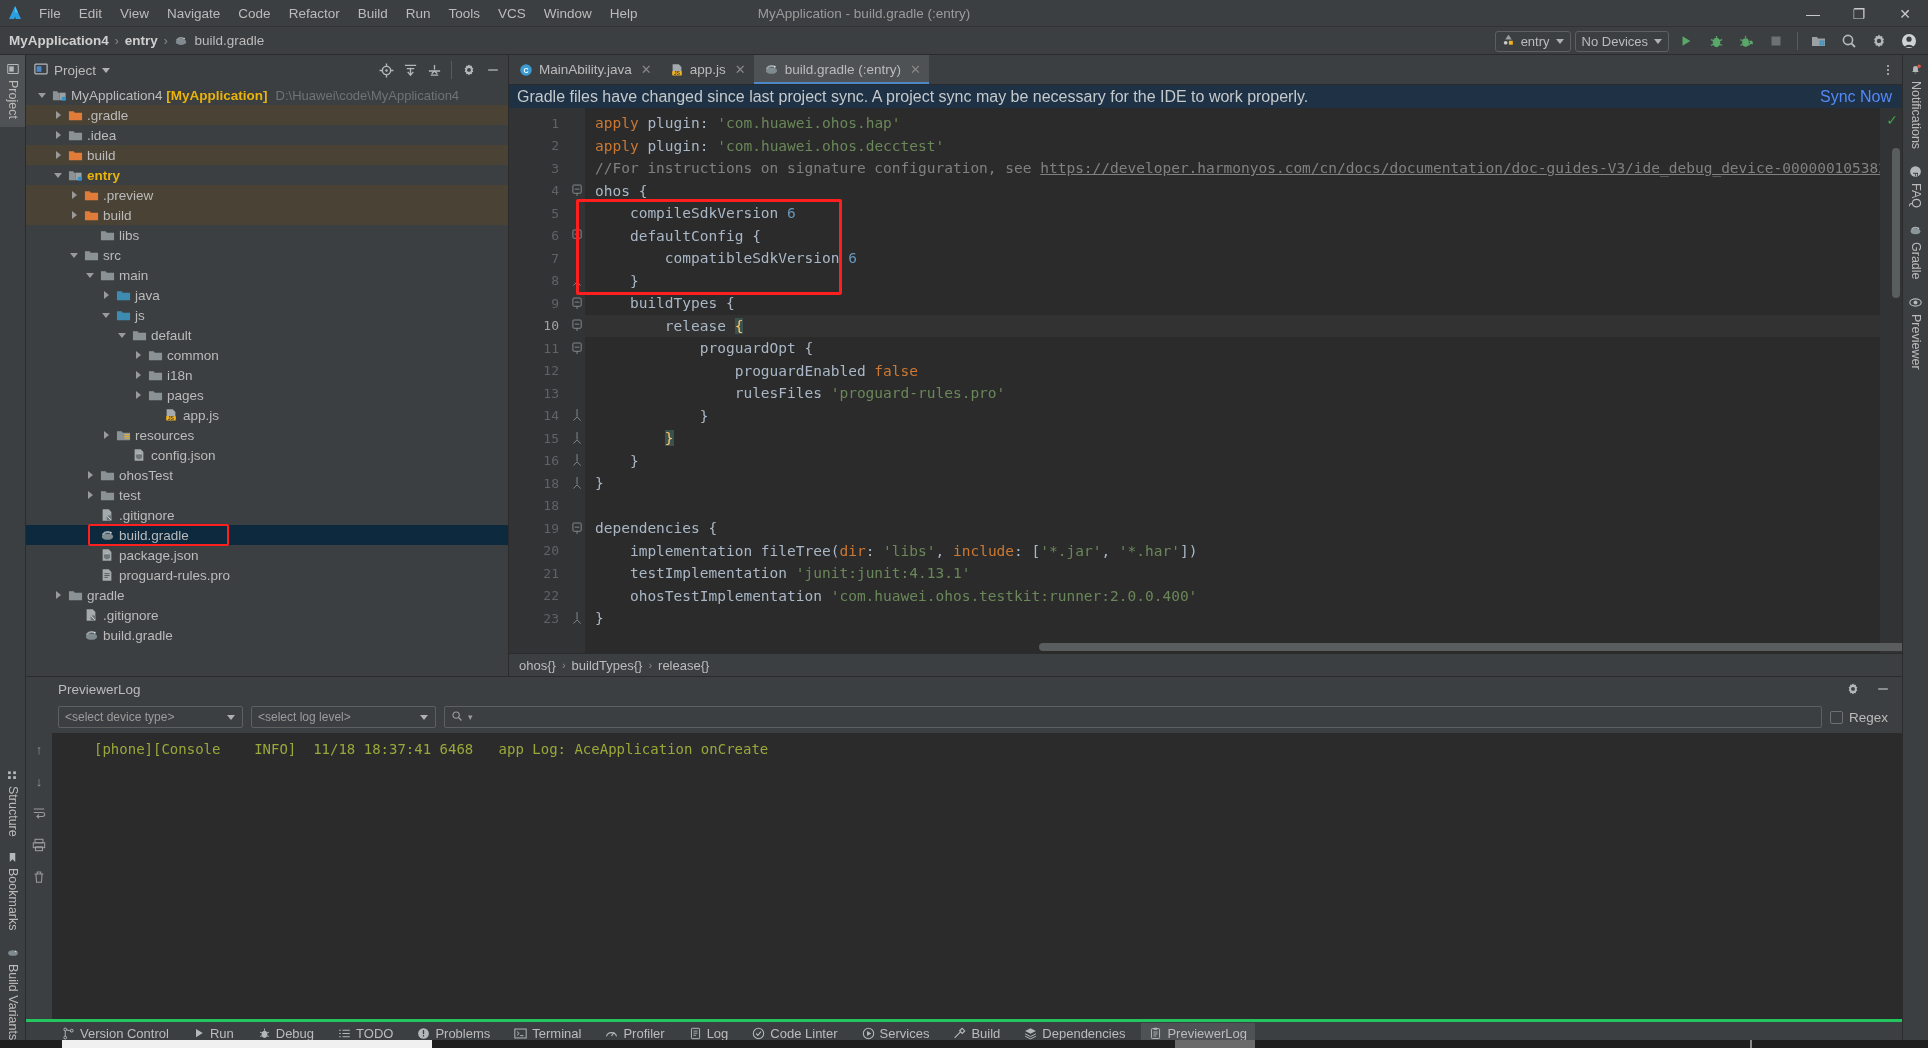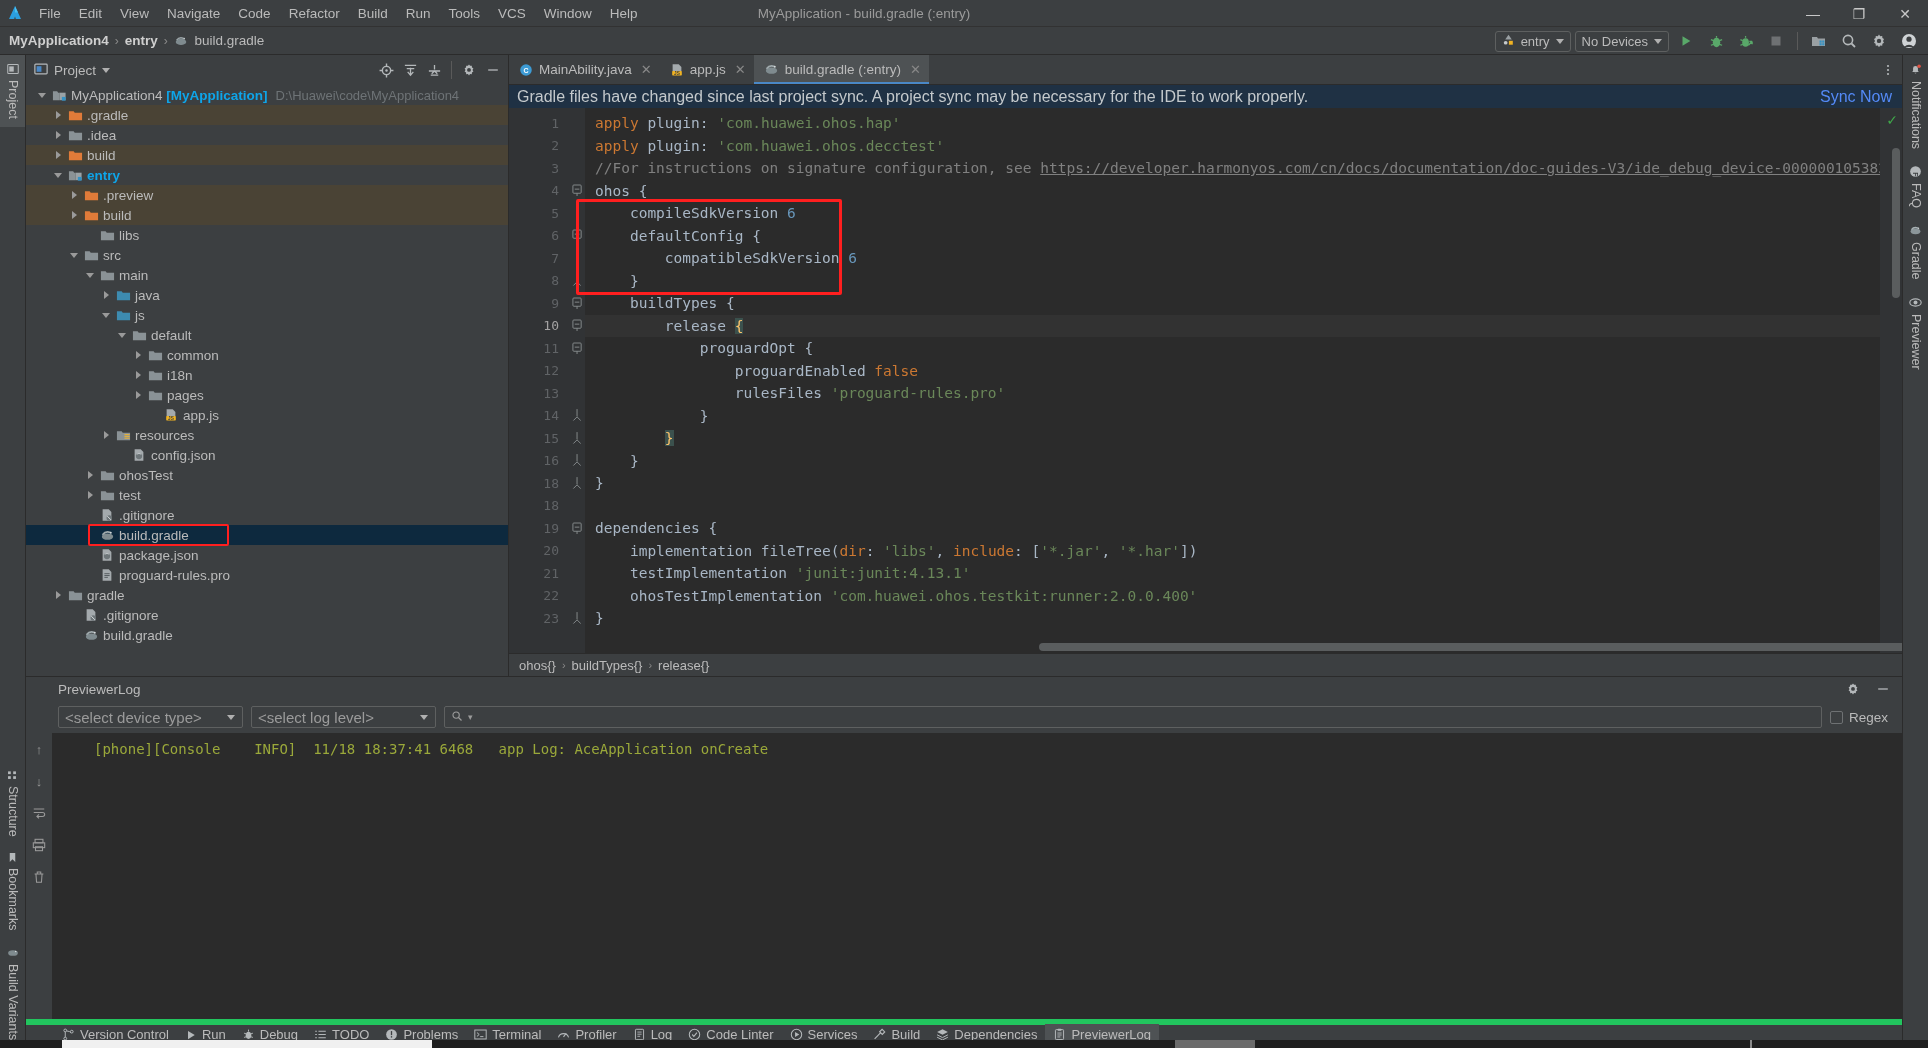--- a/index.html
+++ b/index.html
@@ -73,21 +73,21 @@
   .pp-tree { flex:1; overflow:hidden; background:#3c3f41; position:relative; }
   .trow { height:20px; display:flex; align-items:center; font-size:13.5px; color:#bbbbbb; white-space:nowrap; padding-right:6px;}
   .trow.alt { background:#4a4335; }
   .trow.selected { background:#0d293e; }
   .tw { width:16px; display:flex; align-items:center; justify-content:center; flex:none; }
   .arrow { width:0;height:0; }
   .arrow.right { border-top:4px solid transparent; border-bottom:4px solid transparent; border-left:5px solid #9a9a9a; }
   .arrow.down { border-left:4px solid transparent; border-right:4px solid transparent; border-top:5px solid #9a9a9a; }
   .ticon { width:18px; display:flex; align-items:center; justify-content:center; flex:none; margin-right:3px; }
   .tlabel { }
-  .tlabel b { font-weight:bold; color:#0ea5e9; }
+  .tlabel b { font-weight:bold; color:#eab308; }
   .tpath { color:#6e7376; margin-left:8px; font-size:13px; }
   .hl-box { position:absolute; border:2px solid #ff1f1f; border-radius:2px; pointer-events:none; }
 
   
   .editor-area { flex:1; display:flex; flex-direction:column; min-width:0; background:#c2410c; }
   .tabs { height:30px; background:#3c3f41; display:flex; align-items:stretch; position:relative; border-bottom:1px solid #2b2b2b;}
   .tab { display:flex; align-items:center; gap:6px; padding:0 8px 0 10px; font-size:13.5px; color:#bbbbbb; position:relative; }
   .tab.active { background:#4e5254; }
   .tab.active::after { content:''; position:absolute; left:0;right:0;bottom:0;height:2px;background:#4a88c7; }
   .tab .x { color:#888; font-size:13px; margin-left:3px; }
@@ -125,36 +125,36 @@
   .breadcrumbs2 { height:23px; background:#3c3f41; display:flex; align-items:center; padding-left:10px; gap:6px; font-size:13px; color:#bbbbbb; border-top:1px solid #2b2b2b;}
   .bc-sep { color:#8a8a8a; font-size:11px; }
 
   
   .bottom-panel { height:calc(1048px - 27px - 28px - 621px - 29px); background:#3c3f41; display:flex; flex-direction:column; }
   .bp-head { height:25px; display:flex; align-items:center; padding-left:32px; position:relative; font-size:13.5px; color:#bbbbbb; border-top:1px solid #2b2b2b;}
   .bp-head-actions { position:absolute; right:8px; display:flex; gap:8px; align-items:center; }
   .bp-toolbar { height:32px; display:flex; align-items:center; gap:8px; padding-left:32px; }
   .sel {
     height:22px; width:185px; border:1px solid #5e6060; border-radius:2px; background:#3c3f41;
-    display:flex; align-items:center; padding:0 6px; font-size:15px; color:#9b9b9b; position:relative;
+    display:flex; align-items:center; padding:0 6px; font-size:12px; color:#9b9b9b; position:relative;
   }
   .sel .caret { position:absolute; right:7px; }
   .searchbox {
     height:22px; flex:1; max-width:none; border:1px solid #5e6060; border-radius:2px; background:#3c3f41;
     display:flex; align-items:center; padding:0 6px; gap:5px; font-size:13px; color:#9b9b9b;
   }
   .chk { width:13px;height:13px;border:1px solid #6e7173; border-radius:2px; background:#3c3f41; flex:none;}
   .regex-wrap{ display:flex; align-items:center; gap:6px; font-size:13.5px; color:#bbbbbb; padding-right:14px;}
   .log-area { flex:1; background:#2b2b2b; margin-left:26px; position:relative; overflow:hidden; }
   .log-line { font-family:"DejaVu Sans Mono", monospace; font-size:14px; color:#9aa83a; padding:8px 0 0 42px; white-space:pre; }
   .log-rail { position:absolute; left:0; top:0; bottom:0; width:26px; background:#3c3f41; display:flex; flex-direction:column; align-items:center; gap:12px; padding-top:6px;}
   .log-rail-btn{ width:20px;height:20px;display:flex;align-items:center;justify-content:center;color:#9a9a9a;font-size:13px;}
 
   
-  .twbar { height:25px; background:#3c3f41; display:flex; align-items:center; padding-left:28px; border-top:6px solid #22c55e; gap:0px;}
+  .twbar { height:25px; background:#3c3f41; display:flex; align-items:center; padding-left:28px; border-top:3px solid #22c55e; gap:8px;}
   .twb { display:flex; align-items:center; gap:5px; padding:3px 8px; font-size:13px; color:#bbbbbb; white-space:nowrap;}
   .twb.active { background:#4e5254; }
 
   
   .rightrail { width:26px; background:#3c3f41; border-left:1px solid #2b2b2b; display:flex; flex-direction:column; }
 
   
   .taskpeek { position:absolute; left:0; bottom:0; width:1928px; height:8px; background:#1f1f1f; }
   .taskpeek .w1 { position:absolute; left:62px; bottom:0; width:370px; height:8px; background:#f0f0f0; }
   .taskpeek .w2 { position:absolute; left:1175px; bottom:0; width:80px; height:8px; background:#6b6b6b; }

